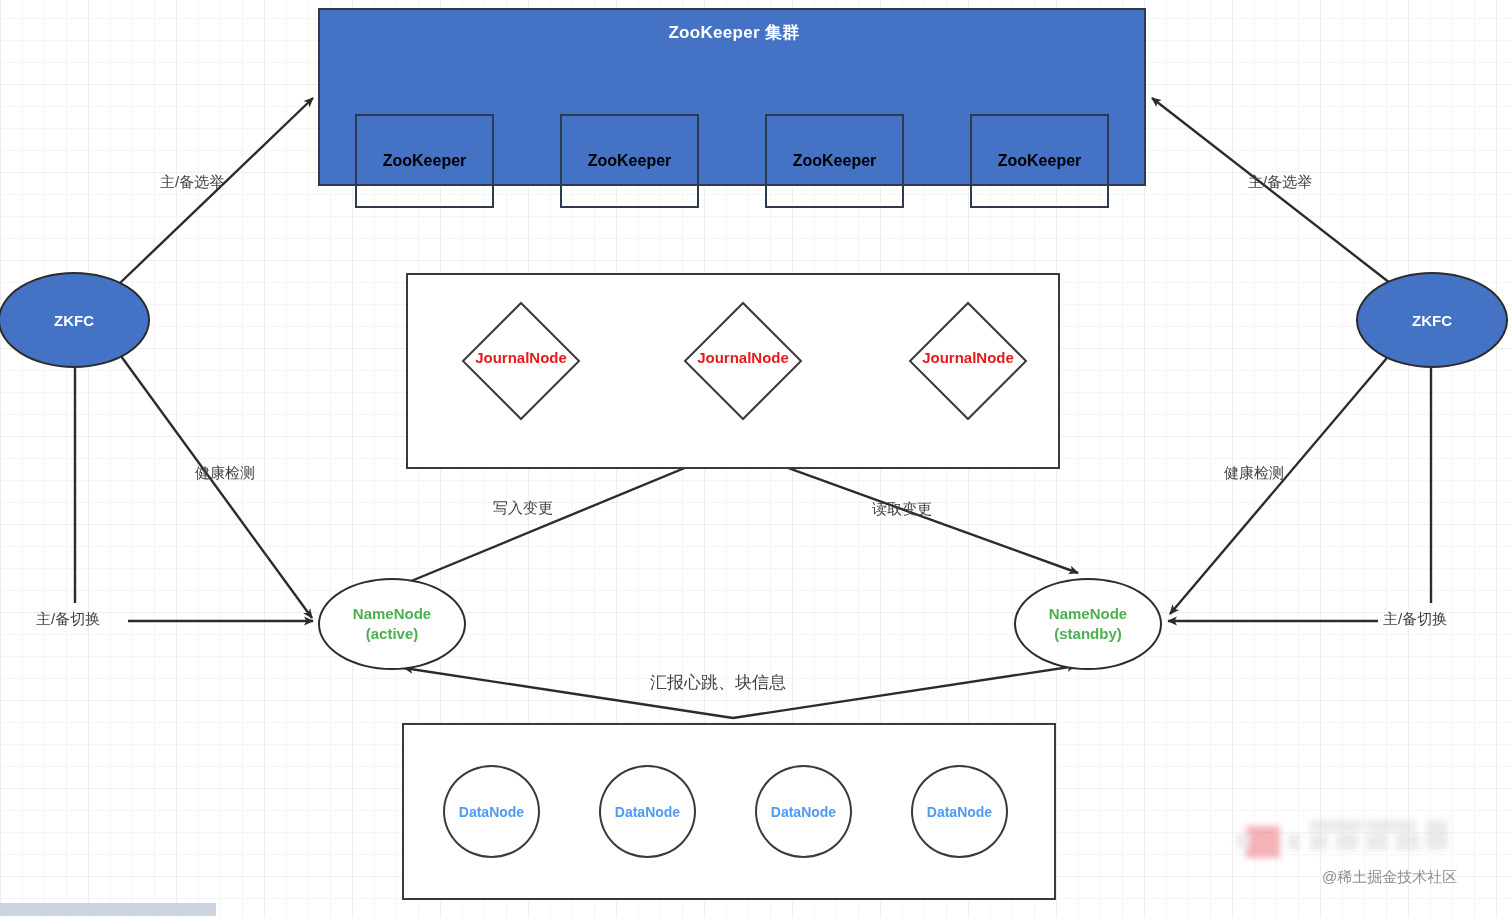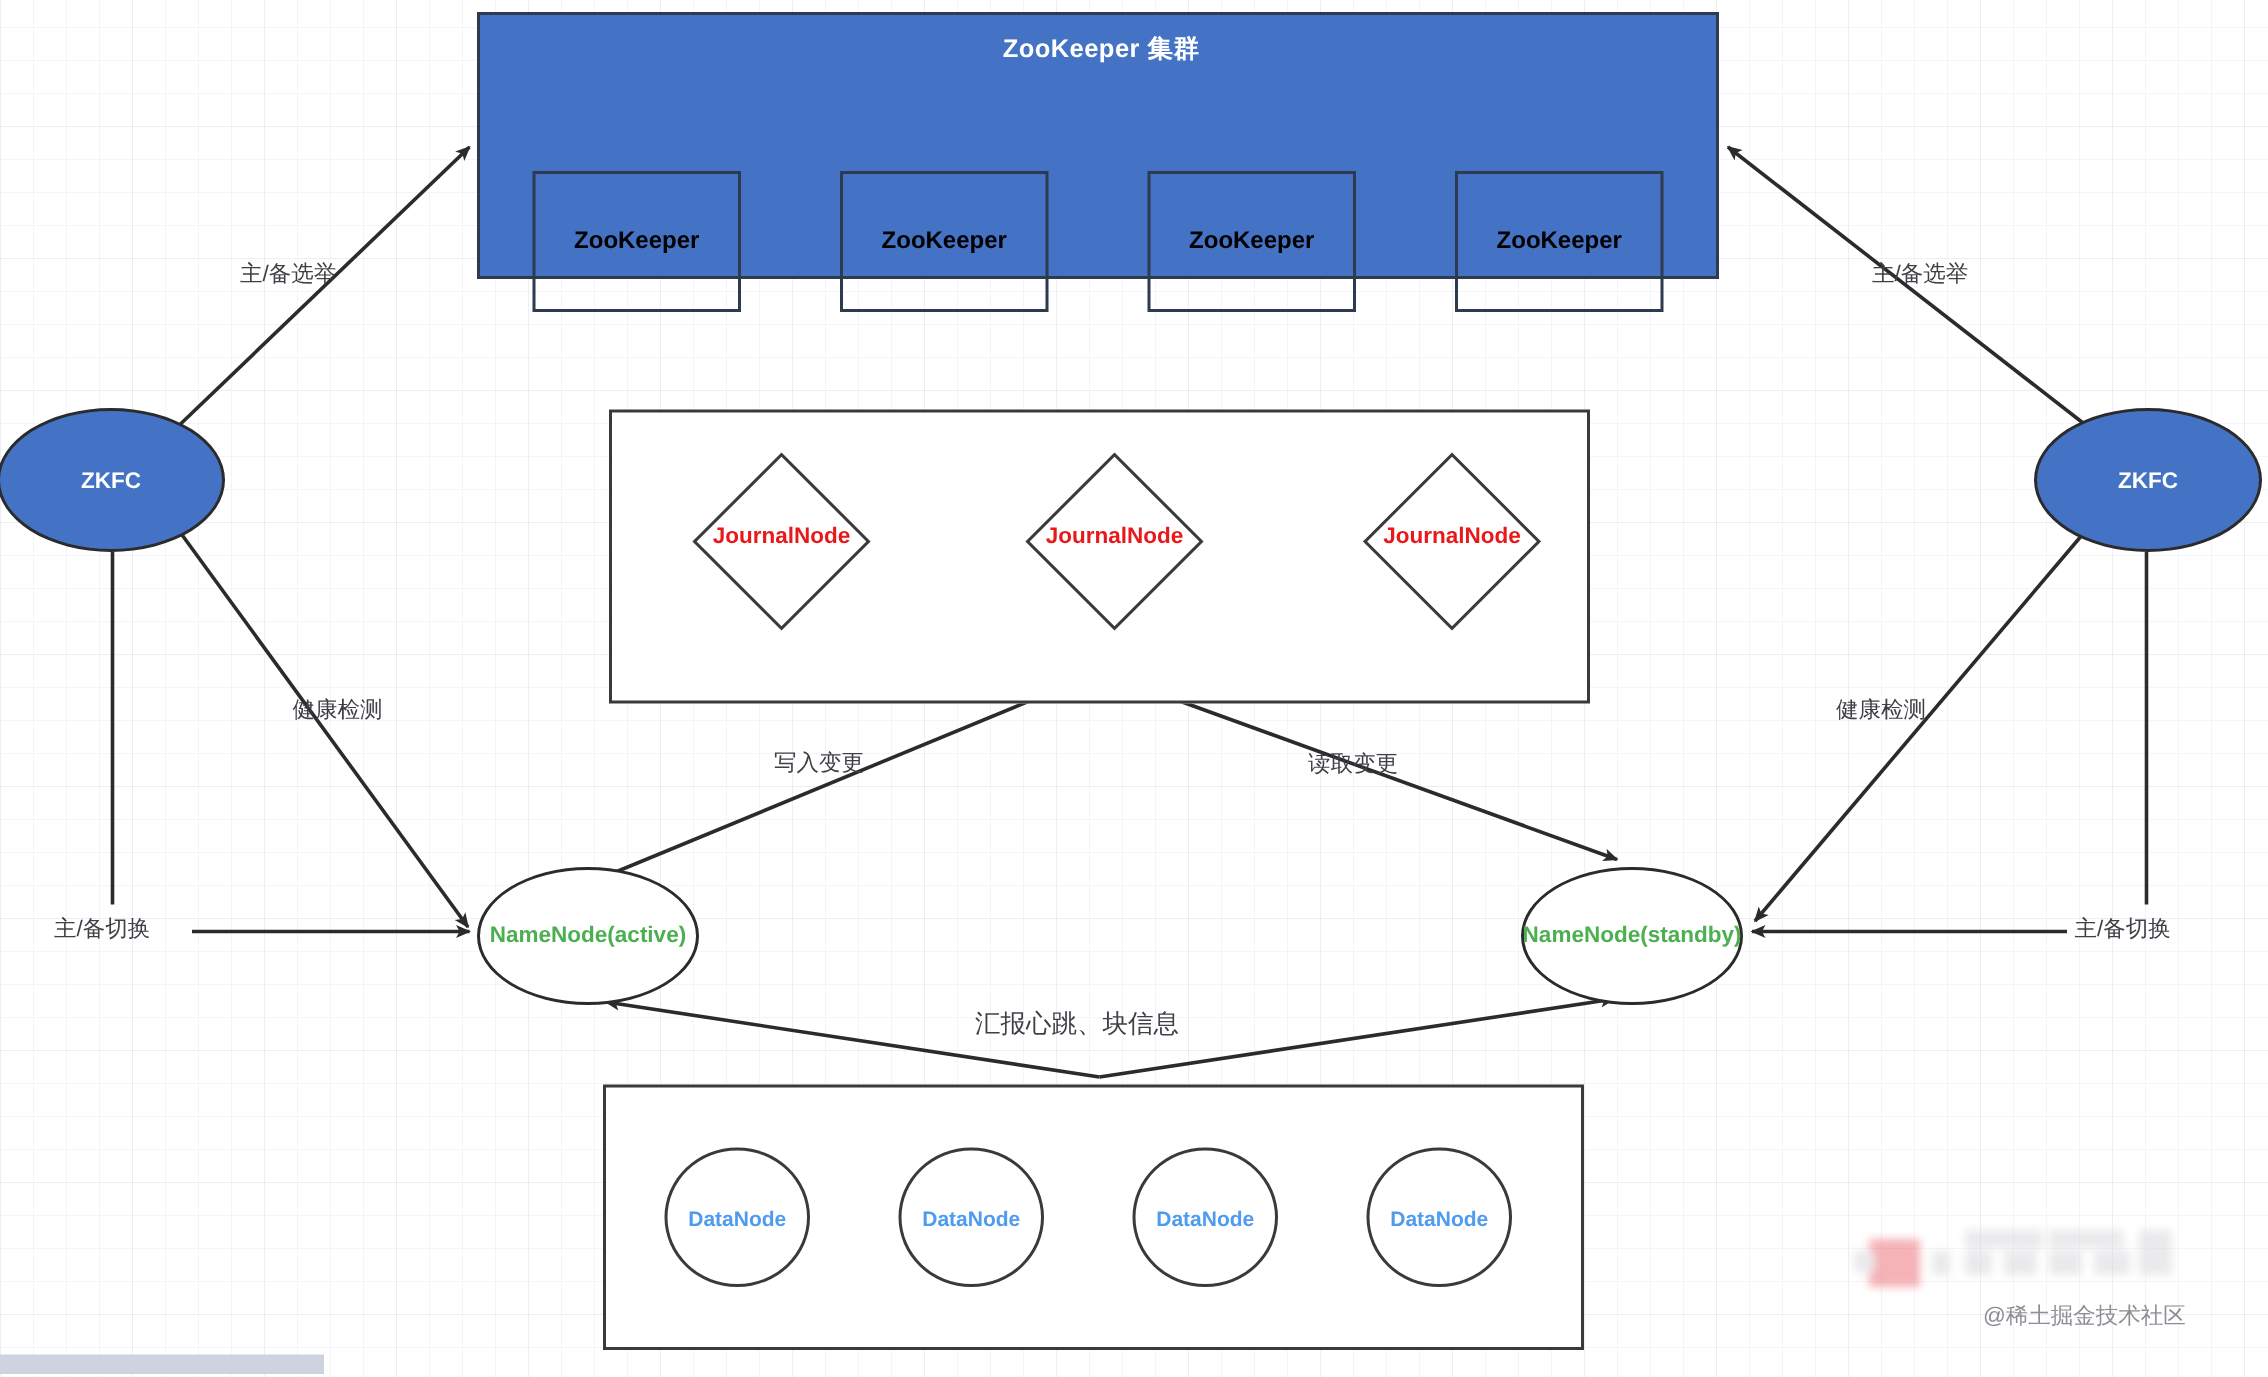--- a/index.html
+++ b/index.html
@@ -123,20 +123,21 @@
     border-radius: 50%;
     background: #ffffff;
     border: 2px solid #2b2b2b;
     box-sizing: border-box;
     color: #4caf50;
     font-size: 15px;
     font-weight: 700;
     line-height: 1.35;
     text-align: center;
     display: flex;
+    flex-direction: column;
     align-items: center;
     justify-content: center;
   }
   .nn-active  { left: 318px;  top: 578px; }
   .nn-standby { left: 1014px; top: 578px; }
 
   
   .dn-box {
     position: absolute;
     left: 402px; top: 723px;
@@ -284,21 +285,21 @@
 
   <div class="edge-label" style="left:160px; top:173px;">主/备选举</div>
   <div class="edge-label" style="left:1248px; top:173px;">主/备选举</div>
 
   <div class="edge-label" style="left:195px; top:464px;">健康检测</div>
   <div class="edge-label" style="left:1224px; top:464px;">健康检测</div>
 
   <div class="edge-label" style="left:36px; top:610px;">主/备切换</div>
   <div class="edge-label" style="left:1383px; top:610px;">主/备切换</div>
 
-  <div class="edge-label" style="left:516px; top:499px;text-align:right;">写入变更</div>
+  <div class="edge-label" style="left:493px; top:499px;text-align:right;">写入变更</div>
   <div class="edge-label" style="left:872px; top:500px;">读取变更</div>
 
   <div class="edge-label" style="left:650px; top:671px; font-size:17px;">汇报心跳、块信息</div>
 
   <div class="wm">
     <div class="wm-red"></div>
     <div class="wm-blk" style="left:0px;   top:16px; width:14px; height:14px;"></div>
     <div class="wm-blk" style="left:52px;  top:16px; width:12px; height:16px;"></div>
     <div class="wm-blk" style="left:74px;  top:2px;  width:52px; height:12px;"></div>
     <div class="wm-blk" style="left:74px;  top:16px; width:18px; height:16px;"></div>

